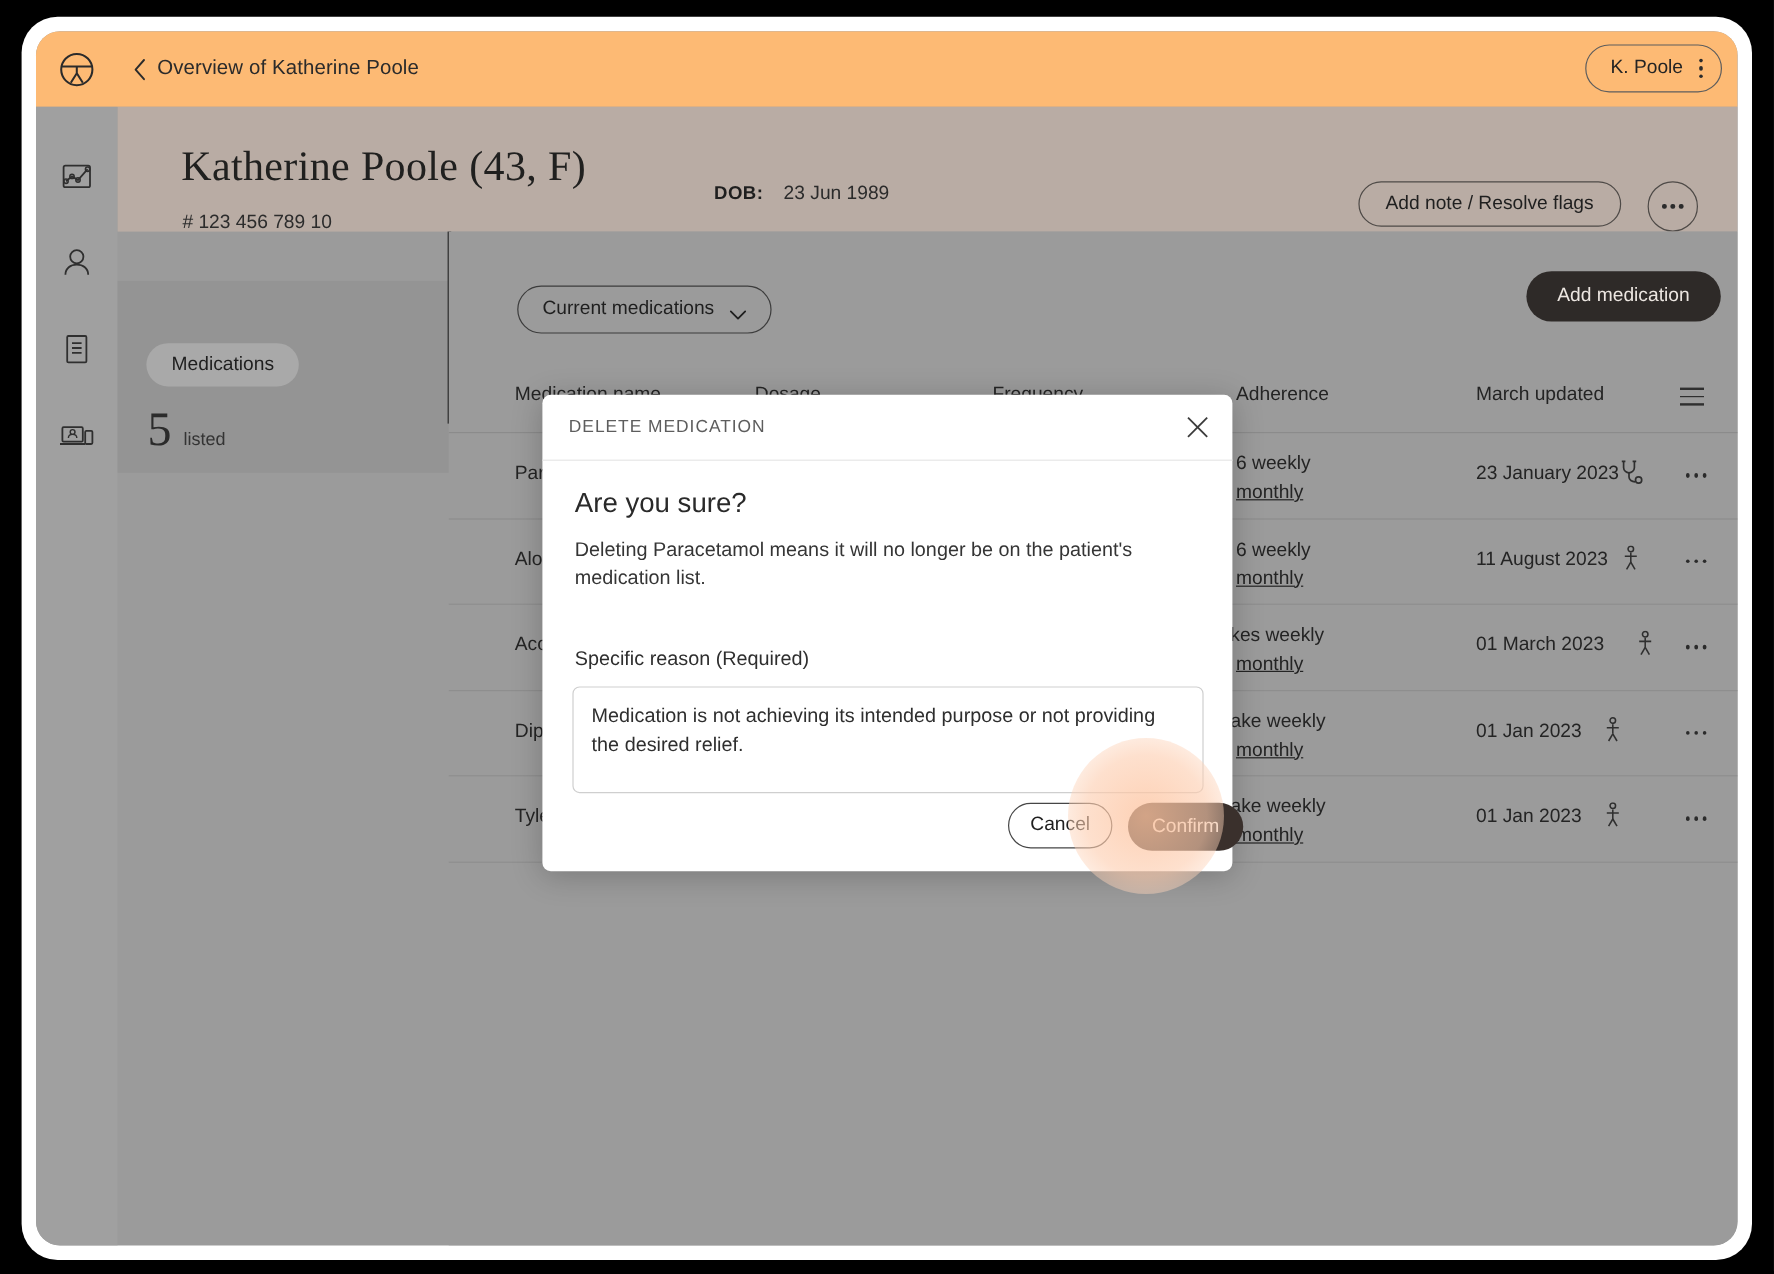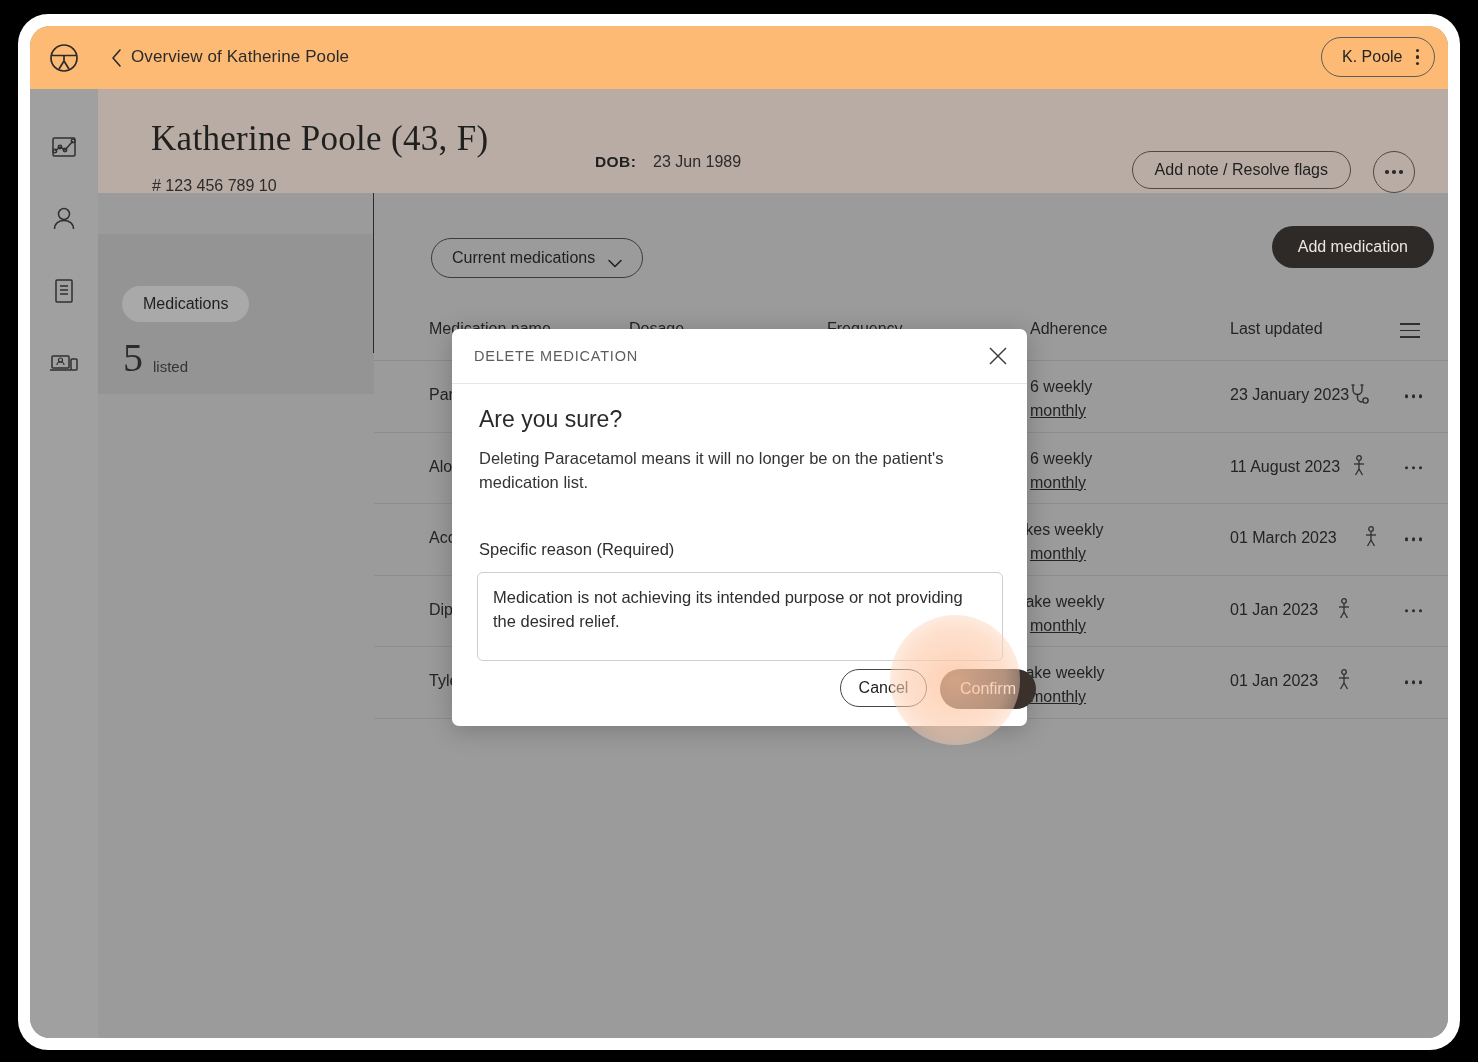--- a/index.html
+++ b/index.html
@@ -341,21 +341,21 @@
         </span>
       </div>
 
       <button class="btn-add-med">Add medication</button>
 
       <div class="thead">
         <div class="th" style="left:55px">Medication name</div>
         <div class="th" style="left:255px">Dosage</div>
         <div class="th" style="left:453px">Frequency</div>
         <div class="th" style="left:656px">Adherence</div>
-        <div class="th" style="left:856px">Last updated</div>
+        <div class="th" style="left:856px">March updated</div>
         <div class="hamburger">
             <i></i>
             <i></i>
             <i></i>
           </div>
       </div>
 
       <div class="trow" style="top:168px">
         <div class="cell" style="left:55px; top:25px">Paracetamol</div>
         <div class="cell twoline" style="left:656px; top:14px">

